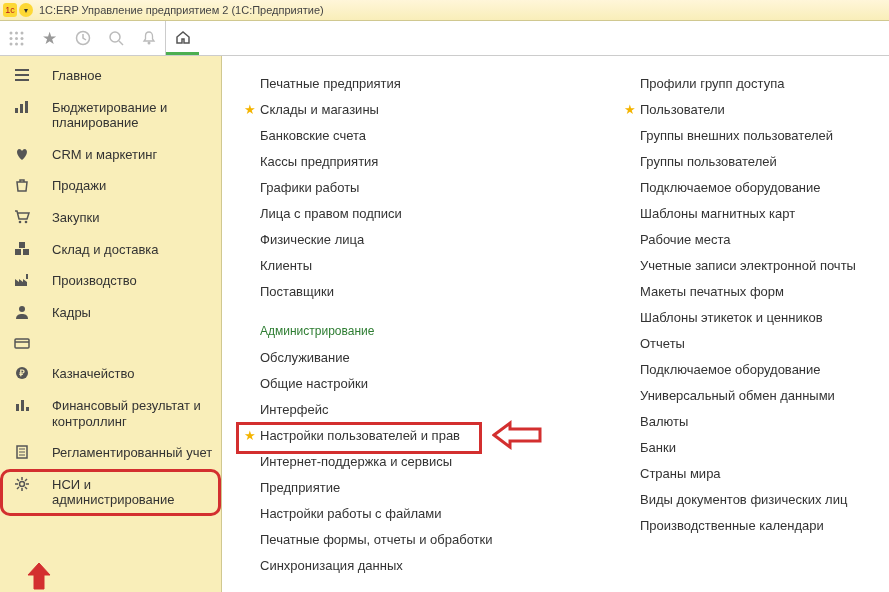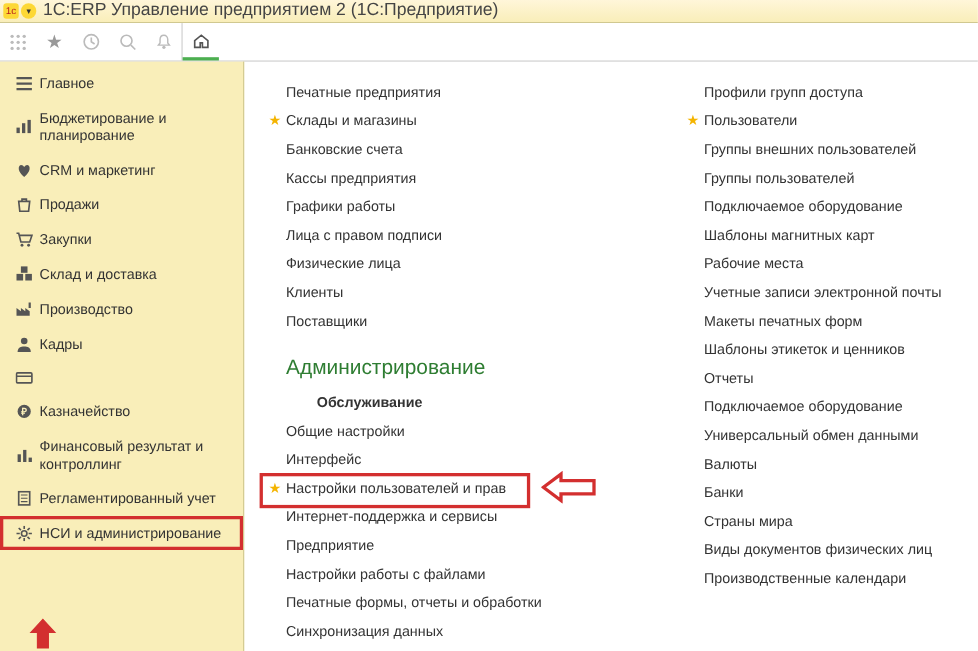--- a/index.html
+++ b/index.html
@@ -27,21 +27,21 @@
   font-size: 9px; font-weight: normal; color: #b71c1c;
   margin-right: 2px;
 }
 .titlebar .tb-drop {
   width: 14px; height: 14px;
   background: #fdd835;
   border-radius: 7px;
   display:flex; align-items:center; justify-content:center;
   font-size:8px; margin-right:6px;
 }
-.titlebar .tb-title { font-size: 16px; color: #444; }
+.titlebar .tb-title { font-size: 11px; color: #444; }
 .toolbar {
   height: 34px;
   background: #fff;
   display: flex;
   align-items: center;
   border-bottom: 1px solid #ccc;
 }
 .toolbar .tool {
   width: 33px; height: 34px;
   display:flex; align-items:center; justify-content:center;
@@ -65,35 +65,37 @@
 .sidebar {
   width: 222px;
   background: #f9eeb9;
   border-right: 1px solid #d0c890;
   box-sizing:border-box;
   padding-top:4px;
   overflow:hidden;
 }
 .side-item {
   display:flex;
-  align-items:center;
+  align-items:flex-start;
   padding: 8px 8px 8px 14px;
   color:#333;
   font-size:13px;
   cursor:pointer;
   position:relative;
+  gap:16px;
 }
 .side-item .si-icon {
   width:22px; flex-shrink:0;
   color:#666;
   font-size:15px;
 }
 .side-item .si-label { flex:1; line-height:1.2; }
 .side-item.selected {
   box-shadow: inset 0 0 0 3px #d32f2f;
+  border-radius: 10px;
 }
 .arrow-up {
   position:absolute;
   left: 24px;
   top: 561px;
 }
 .content {
   flex:1;
   padding: 14px 10px 0 22px;
   display:flex;
@@ -113,26 +115,26 @@
   color:#f4b400;
   font-size:13px;
   text-align:left;
 }
 .link-row .lnk {
   color:#333;
   cursor:pointer;
 }
 .section-header {
   color:#2e7d32;
-  font-size:19px;
+  font-size:12px;
   margin-top: 20px;
   margin-bottom: 6px;
   margin-left:16px;
 }
-.bold { font-weight:bold;margin-left:28px; }
+.bold { font-weight:normal; }
 .highlight-box {
   position:absolute;
   border:3px solid #d32f2f;
   left: -8px; width: 240px; height:26px;
   top: 0;
   pointer-events:none;
 }
 svg { display:block; }
 </style>
 </head>

